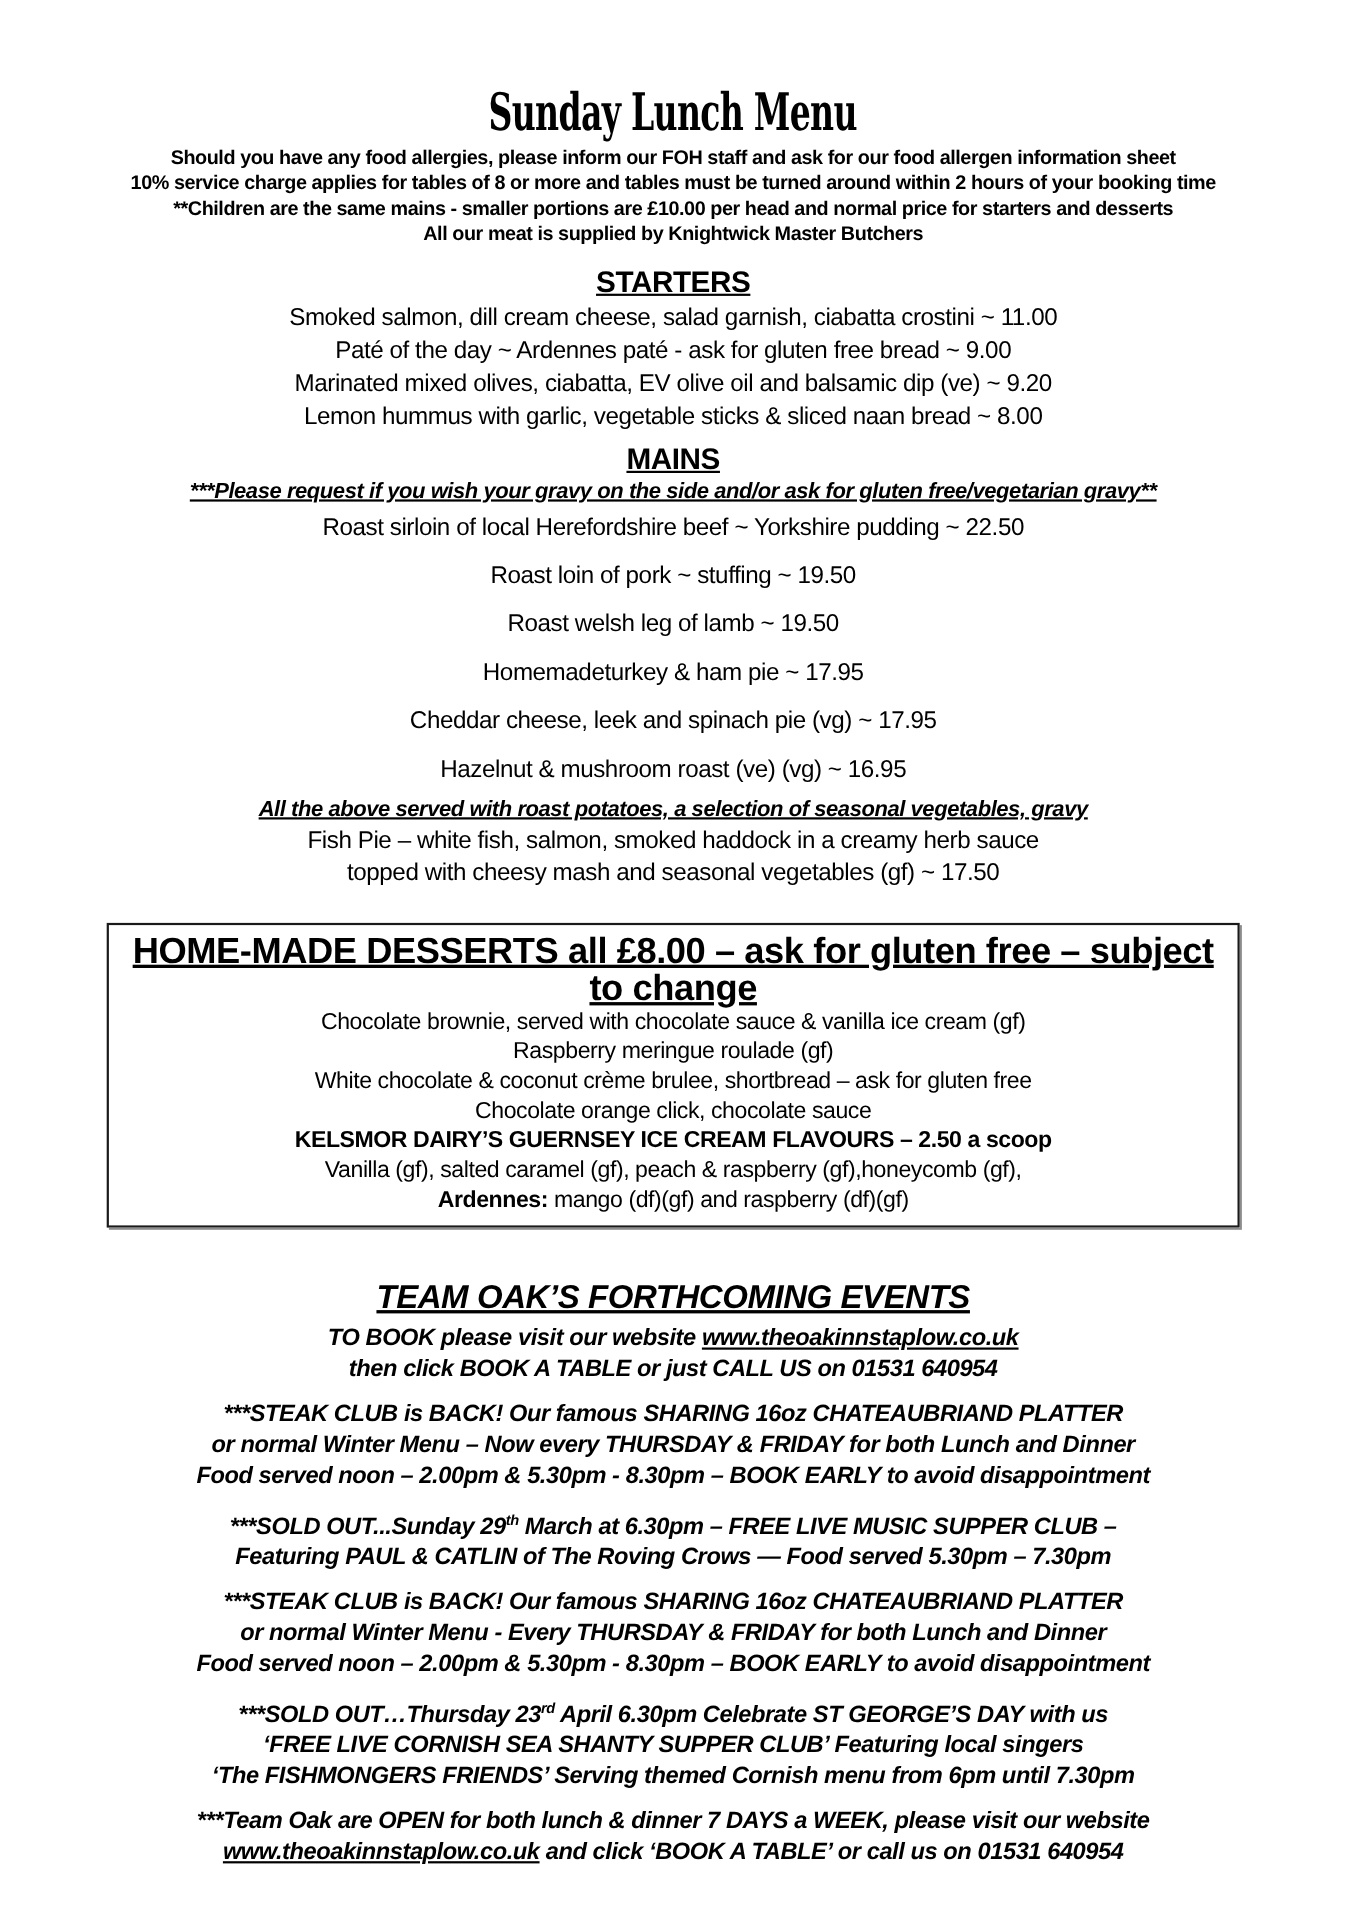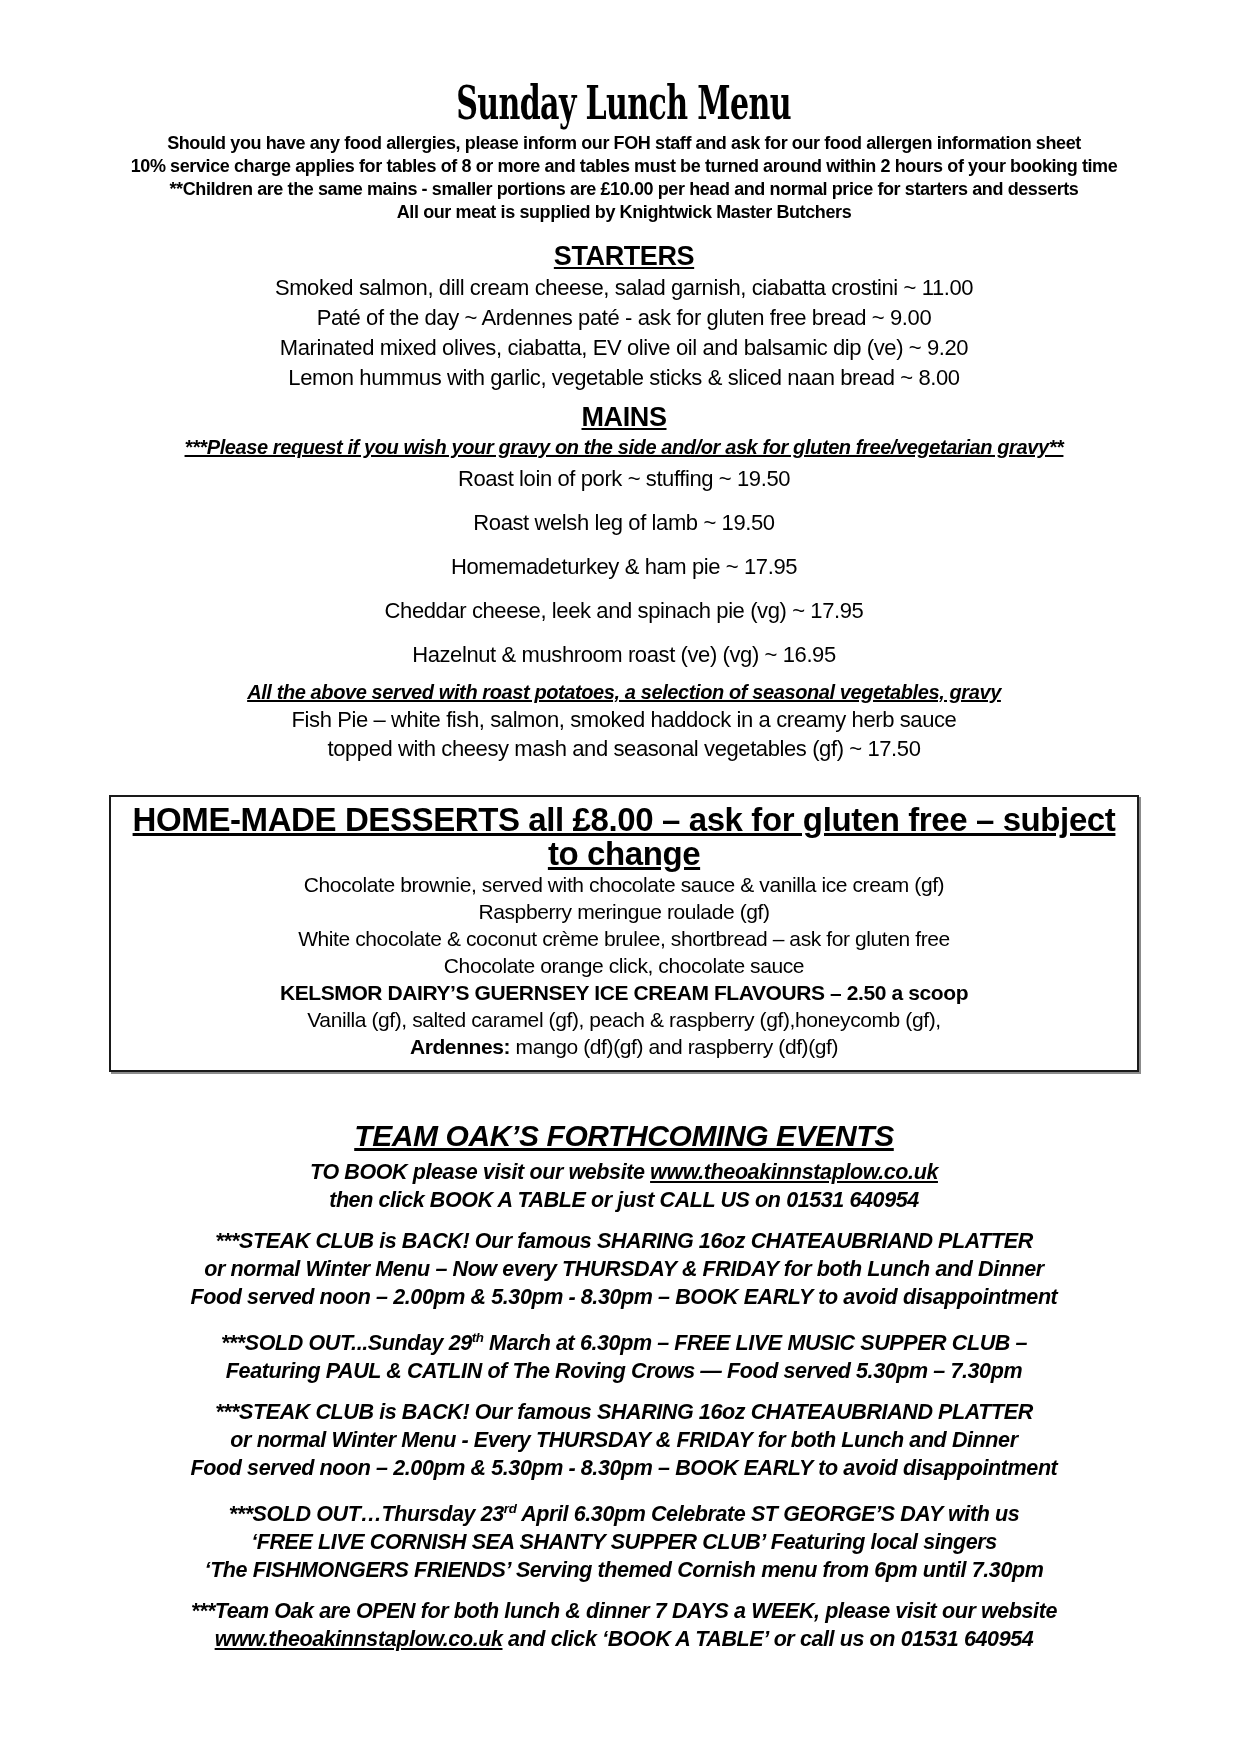--- a/index.html
+++ b/index.html
@@ -8,21 +8,20 @@
     background: #ffffff;
     font-family: "Liberation Sans", sans-serif;
     color: #000;
     overflow: hidden;
   }
   .page {
     position: relative;
     width: 1020px; height: 1755px;
     box-sizing: border-box;
     padding-top: 80px;
-    padding-left: 12px;
   }
   .content {
     width: 1224px;
     text-align: center;
     letter-spacing: -0.4px;
   }
   
   .title {
     display: inline-block;
     font-family: "DejaVu Serif", serif;
@@ -131,20 +130,21 @@
       <div class="item">Smoked salmon, dill cream cheese, salad garnish, ciabatta crostini ~ 11.00</div>
       <div class="item">Paté of the day ~ Ardennes paté - ask for gluten free bread ~ 9.00</div>
       <div class="item">Marinated mixed olives, ciabatta, EV olive oil and balsamic dip (ve) ~ 9.20</div>
       <div class="item">Lemon hummus with garlic, vegetable sticks &amp; sliced naan bread ~ 8.00</div>
     </div>
 
     <div class="sec-heading" style="margin-top:8px">MAINS</div>
     <div class="note-bi">***Please request if you wish your gravy on the side and/or ask for gluten free/vegetarian gravy**</div>
 
     <div class="mains-list">
+      <div class="mains-item">Roast sirloin of local Herefordshire beef ~ Yorkshire pudding ~ 22.50</div>
       <div class="mains-item">Roast loin of pork ~ stuffing ~ 19.50</div>
       <div class="mains-item">Roast welsh leg of lamb ~ 19.50</div>
       <div class="mains-item">Homemadeturkey &amp; ham pie ~ 17.95</div>
       <div class="mains-item">Cheddar cheese, leek and spinach pie (vg) ~ 17.95</div>
       <div class="mains-item" style="margin-bottom:12px">Hazelnut &amp; mushroom roast (ve) (vg) ~ 16.95</div>
     </div>
 
     <div class="note-bi">All the above served with roast potatoes, a selection of seasonal vegetables, gravy</div>
     <div class="fish-line">Fish Pie – white fish, salmon, smoked haddock in a creamy herb sauce</div>
     <div class="fish-line">topped with cheesy mash and seasonal vegetables (gf) ~ 17.50</div>

